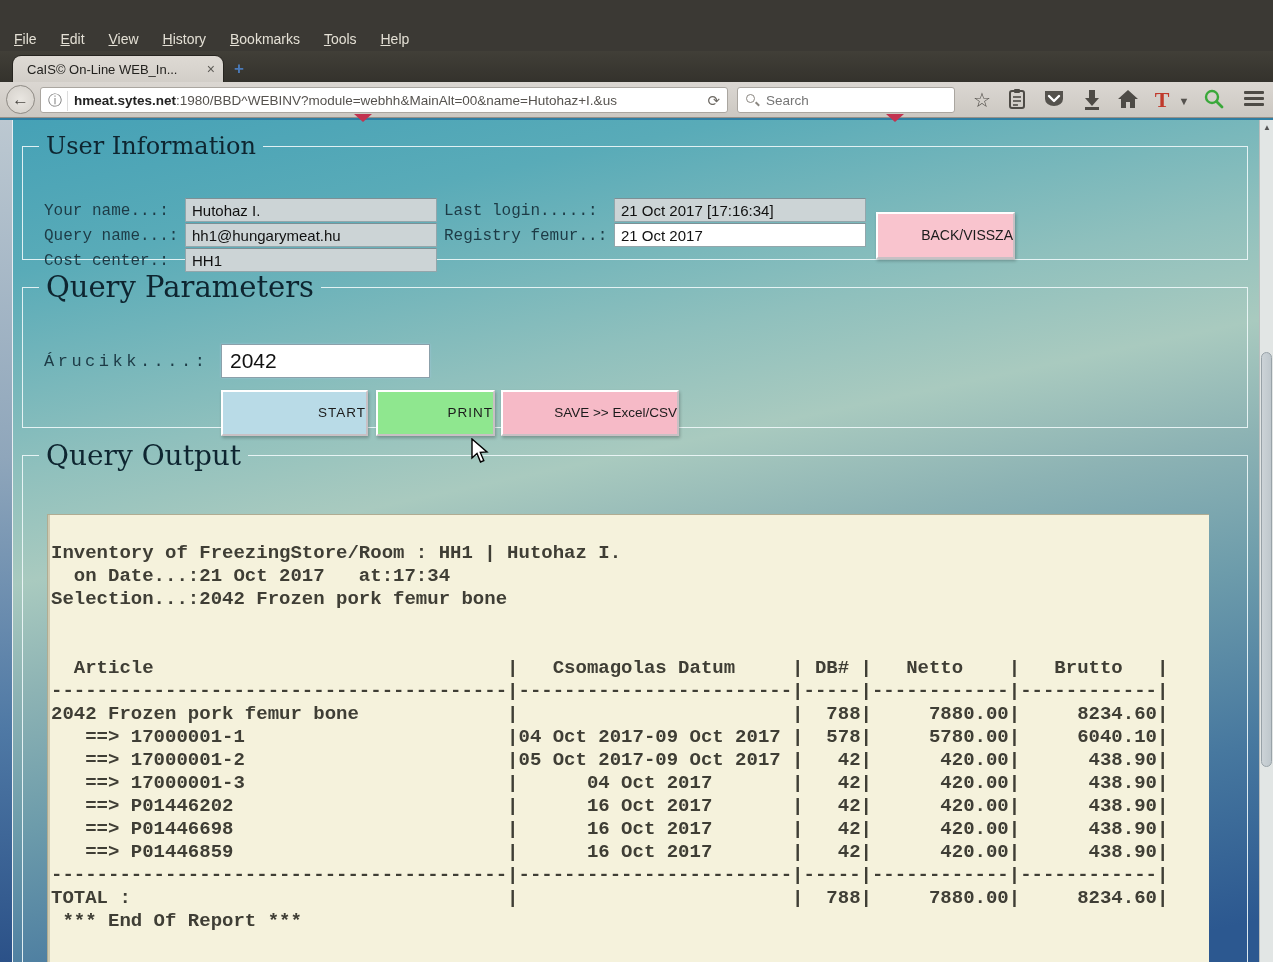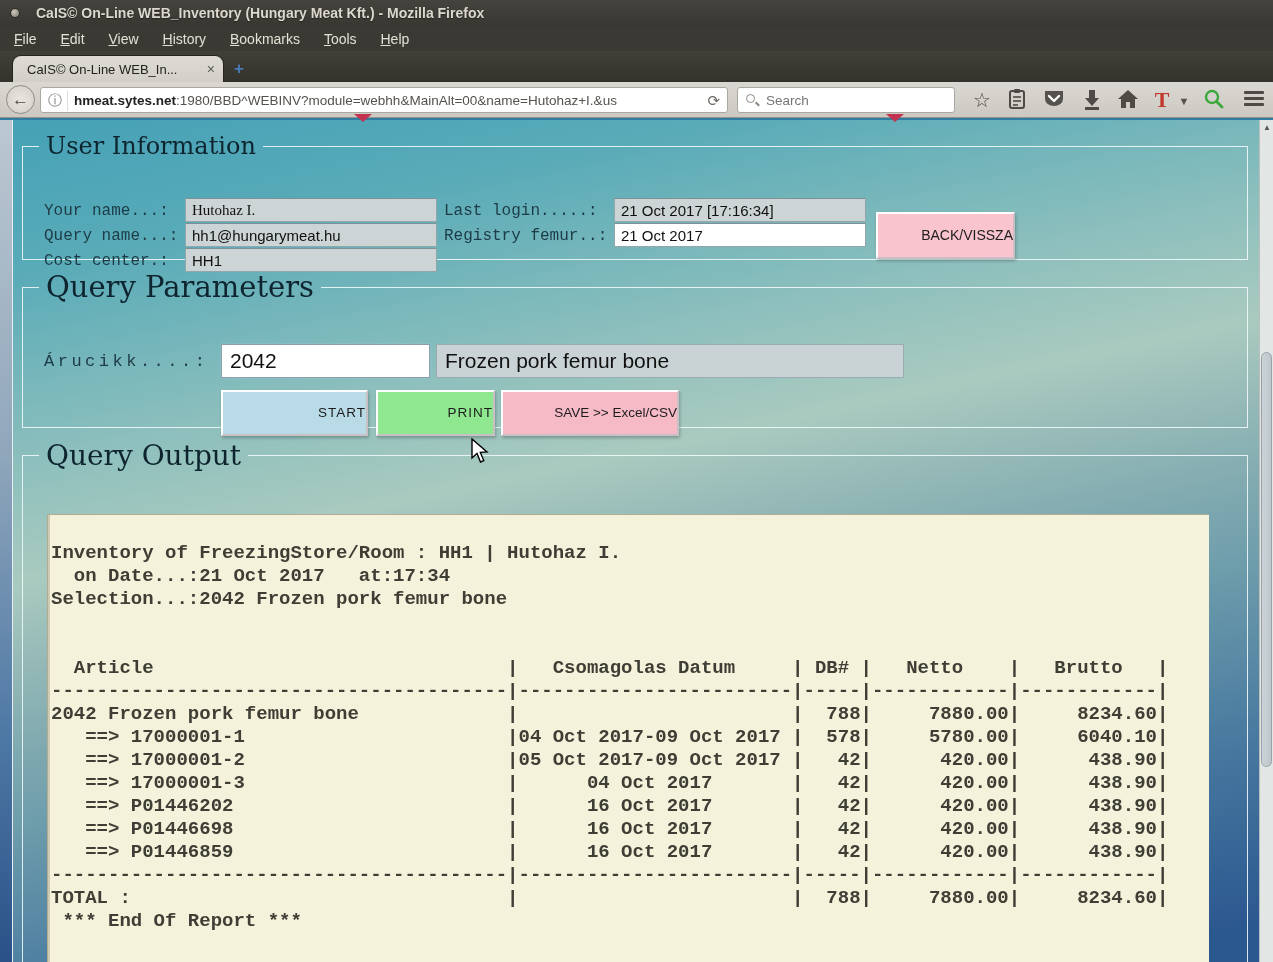--- a/index.html
+++ b/index.html
@@ -72,24 +72,20 @@
   .scroll-up { position:absolute; right:2px; top:3px; font-size:8px; color:#555; }
   .scroll-thumb { position:absolute; right:1px; top:232px; width:11px; height:415px; background:linear-gradient(90deg,#ccd3d7,#bec7cc); border:1px solid #98a2a8; border-radius:6px; cursor:pointer; }
 
   .cursor { position:absolute; left:470px; top:318px; }
 </style>
 </head>
 <body>
 
 <div id="stage">
 
-  <div class="titlebar">
-    <span class="win-dot"></span>
-    <span class="title-text">CaIS© On-Line WEB_Inventory (Hungary Meat Kft.) - Mozilla Firefox</span>
-  </div>
 
   <div class="menubar">
     <span class="menu-item">File</span>
     <span class="menu-item">Edit</span>
     <span class="menu-item">View</span>
     <span class="menu-item">History</span>
     <span class="menu-item">Bookmarks</span>
     <span class="menu-item">Tools</span>
     <span class="menu-item">Help</span>
   </div>
@@ -158,37 +154,36 @@
   </div>
 
   <div class="page">
     <div class="left-strip"></div>
     <div class="red-marker" style="left:354px; top:-6px;"></div>
     <div class="red-marker" style="left:886px; top:-6px;"></div>
 
     <fieldset class="fs-user">
       <legend>User Information</legend>
       <span class="mono-label" style="left:21px; top:42px;">Your name...:</span>
-      <input class="field-input" style="left: 162px; top: 38px; width: 252px; font-family: Liberation Serif, serif;" readonly="" value="Hutohaz I.">
+      <input class="field-input" style="left: 162px; top: 38px; width: 252px;" readonly="" value="Hutohaz I.">
       <span class="mono-label" style="left:21px; top:67px;">Query name...:</span>
       <input class="field-input" style="left: 162px; top: 63px; width: 252px;" readonly="" value="hh1@hungarymeat.hu">
       <span class="mono-label" style="left:21px; top:92px;">Cost center.:</span>
       <input class="field-input" style="left: 162px; top: 88px; width: 252px;" readonly="" value="HH1">
       <span class="mono-label" style="left:421px; top:42px;">Last login.....:</span>
       <input class="field-input" style="left: 591px; top: 38px; width: 252px;" readonly="" value="21 Oct 2017 [17:16:34]">
       <span class="mono-label" style="left:421px; top:67px;">Registry femur..:</span>
       <input class="field-input white" style="left: 591px; top: 63px; width: 252px;" value="21 Oct 2017">
       <div class="btn btn-back">BACK/VISSZA</div>
     </fieldset>
 
     <fieldset class="fs-query">
       <legend>Query Parameters</legend>
       <span class="mono-label arucikk-label">Árucikk....:</span>
       <input class="inp-code" value="2042" style="">
-      <input class="inp-desc" readonly="" value="Frozen pork femur bone" style="">
       <div class="btn btn-start">START</div>
       <div class="btn btn-save">SAVE &gt;&gt; Excel/CSV</div>
       <div class="btn btn-print">PRINT</div>
     </fieldset>
 
     <fieldset class="fs-out">
       <legend>Query Output</legend>
       <div class="report">
         <pre>Inventory of FreezingStore/Room : HH1 | Hutohaz I.
   on Date...:21 Oct 2017   at:17:34

